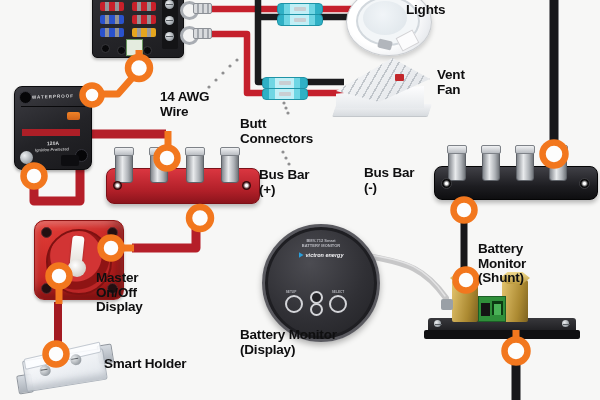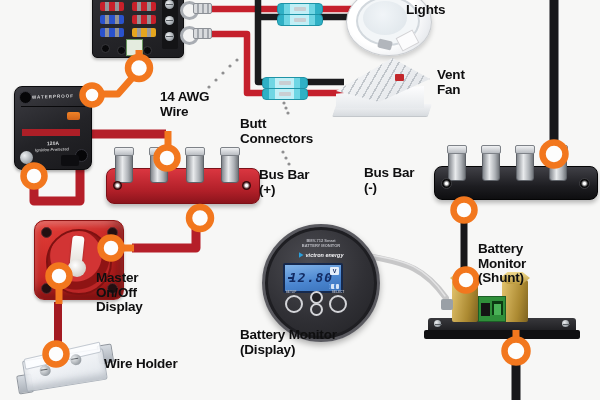--- a/index.html
+++ b/index.html
@@ -281,26 +281,20 @@
 
   <div class="dev butt" style="left:277px;top:3px"></div>
   <div class="dev butt" style="left:277px;top:14px"></div>
   <div class="dev butt" style="left:262px;top:77px"></div>
   <div class="dev butt" style="left:262px;top:88px"></div>
 
   <div class="dev display">
     <div class="dp-model">BMV-712 Smart
 BATTERY MONITOR</div>
     <div class="dp-brand"><span class="vlogo"></span><span>victron energy</span></div>
-    <div class="lcd">
-      <div class="lcd-dash"></div>
-      <div class="lcd-val">12.80</div>
-      <div class="lcd-unit">V</div>
-      <div class="lcd-batt"></div>
-    </div>
     <div class="dp-btnlabel" style="left:13px;top:63px">SETUP</div>
     <div class="dp-btnlabel" style="left:60px;top:63px">SELECT</div>
     <div class="dp-btn" style="left:20px;top:68px;width:14px;height:14px"></div>
     <div class="dp-btn" style="left:64px;top:68px;width:14px;height:14px"></div>
     <div class="dp-btn" style="left:45px;top:64px;width:9px;height:9px;background:#222226"></div>
     <div class="dp-btn" style="left:45px;top:76px;width:9px;height:9px"></div>
   </div>
 
   <div class="dev shunt">
     <div class="sh-base"></div>
@@ -349,20 +343,20 @@
   <div class="label" style="left:406px;top:3px;width:70px">Lights</div>
   <div class="label" style="left:437px;top:68px;width:64px">Vent
 Fan</div>
   <div class="label" style="left:259px;top:168px;width:70px">Bus Bar
 (+)</div>
   <div class="label" style="left:364px;top:166px;width:72px">Bus Bar
 (-)</div>
   <div class="label left" style="left:96px;top:271px;width:72px">Master
 On/Off
 Display</div>
-  <div class="label left" style="left:104px;top:357px;width:110px">Wire Holder</div>
+  <div class="label left" style="left:104px;top:357px;width:110px">Smart Holder</div>
   <div class="label" style="left:478px;top:242px;width:95px">Battery
 Monitor
 (Shunt)</div>
   <div class="label" style="left:240px;top:328px;width:155px">Battery Monitor
 (Display)</div>
 
 </div>
 
 </body></html>

